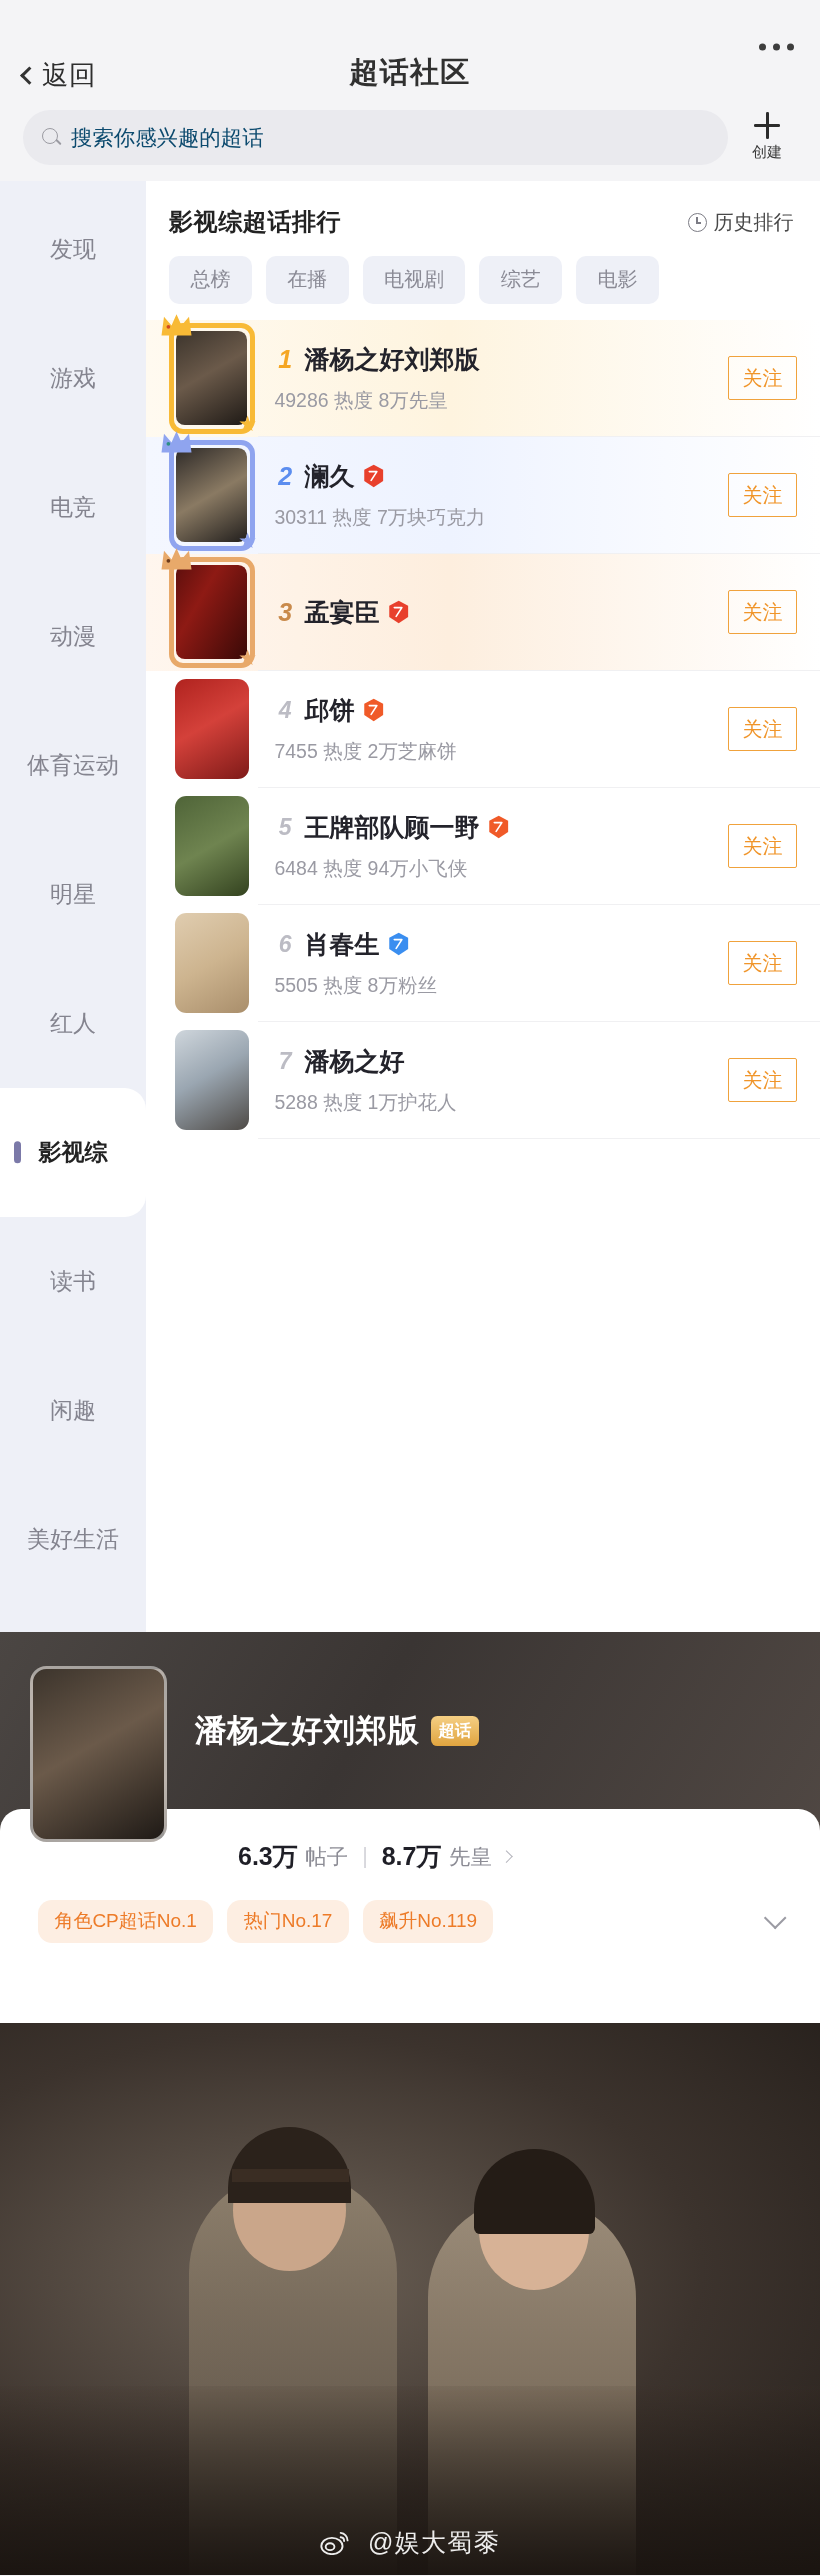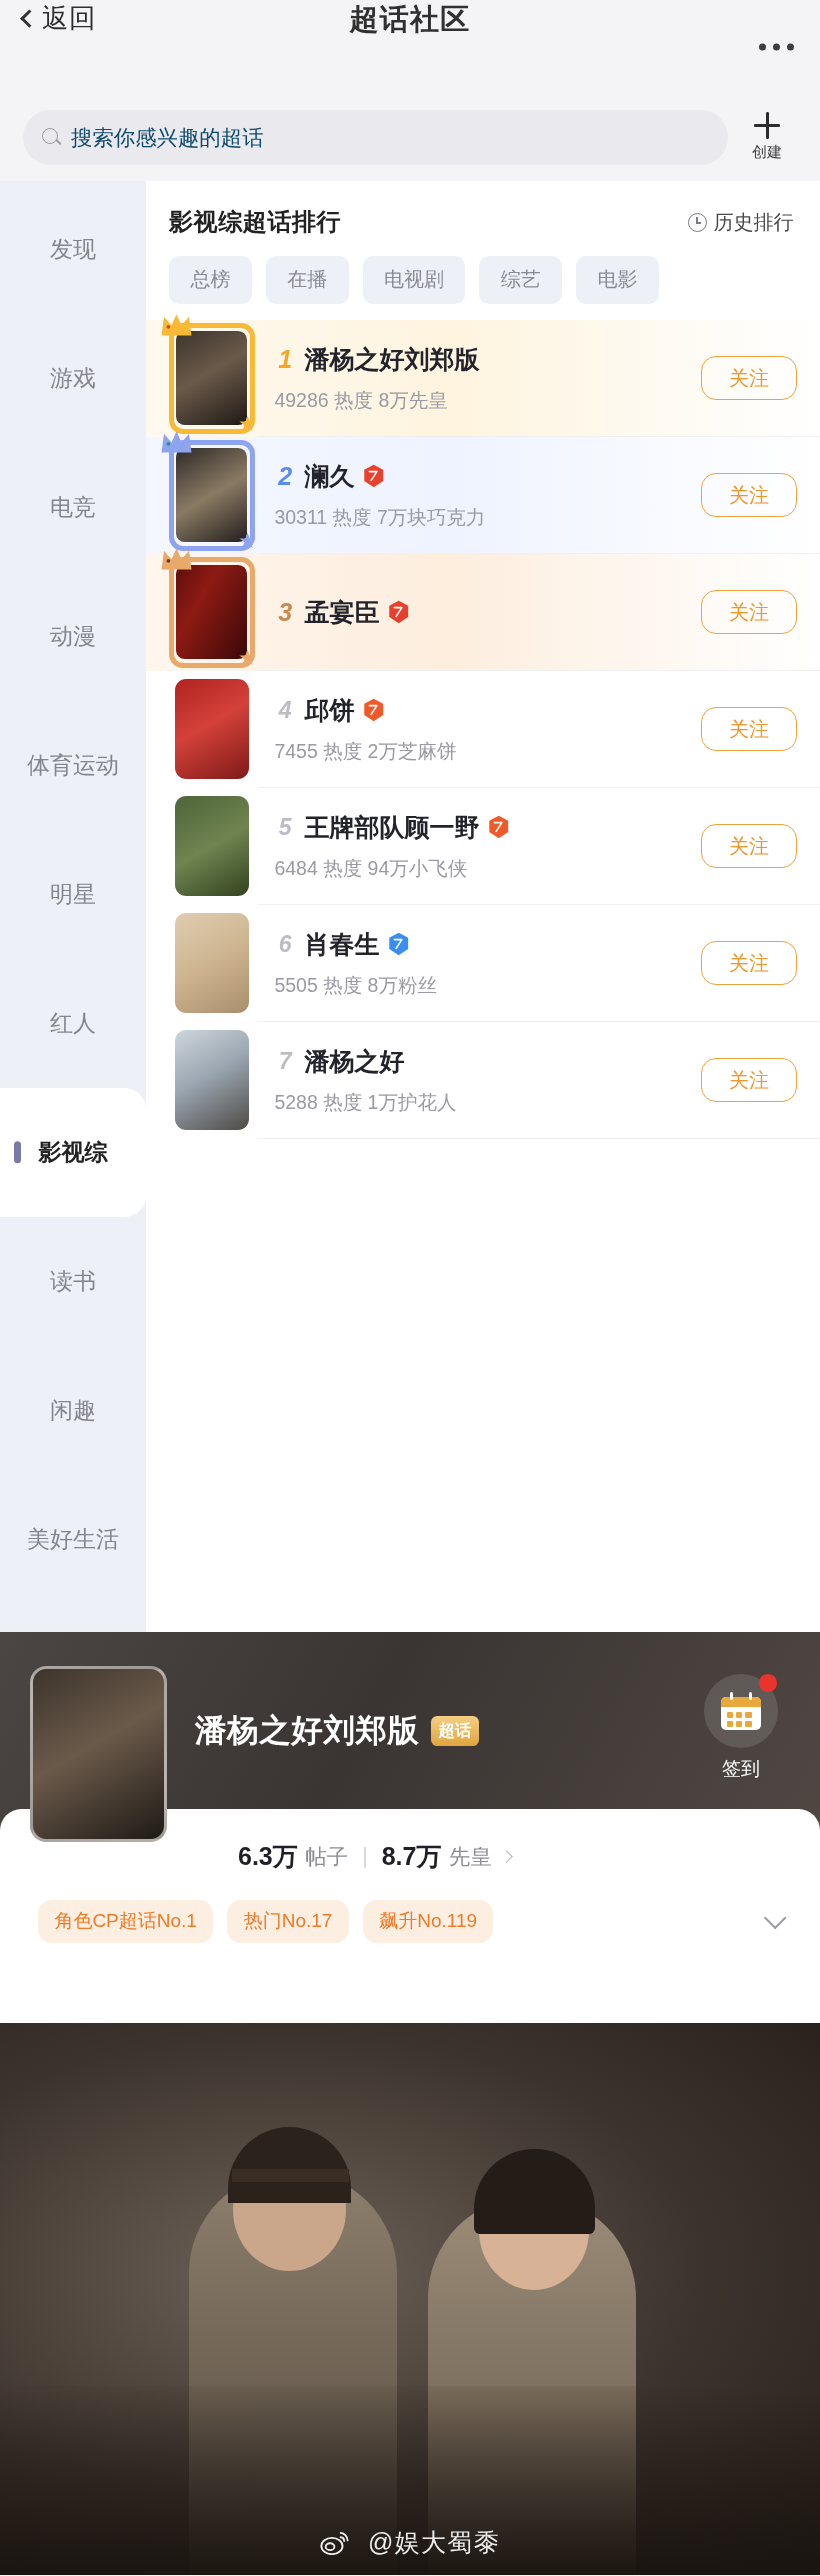--- a/index.html
+++ b/index.html
@@ -7,21 +7,21 @@
     width: 820px;
     background: #f4f4f6;
     font-family: "Liberation Sans", "DejaVu Sans", sans-serif;
     -webkit-font-smoothing: antialiased;
   }
   .phone { position: relative; width: 820px; height: 2576px; overflow: hidden; background:#f4f4f6; }
 
   
   .topnav {
     height: 93px; background: #f4f4f6;
-    display: flex; align-items: flex-start; position: relative;
+    display: flex; align-items: flex-end; position: relative;
   }
   .back-btn {
     display: flex; align-items: center; gap: 6.3px;
     margin-left: 23px; cursor: pointer;
   }
   .chev-left {
     width: 12.6px; height: 12.6px; border-left: 3.1px solid #333; border-bottom: 3.1px solid #333;
     transform: rotate(45deg); display:block;
   }
   .back-label { font-size: 26.5px; color: #2e2e2e; letter-spacing:0.6px;}
@@ -153,21 +153,21 @@
     min-width: 21.4px; text-align:center;
   }
   .rk.r1 { color:#f5a623; } .rk.r2 { color:#5b8def; } .rk.r3 { color:#c98a4b; }
   .rk.rn { color:#bcbcc4; font-size:23px; }
   .row-title { font-size: 25px; font-weight: 700; color: #23232b; white-space: nowrap; }
   .vbadge { width: 21.4px; height: 24px; flex:none; }
   .vbadge svg { width:100%; height:100%; display:block; }
   .row-sub { font-size: 19.5px; color: #9a9aa3; margin-top: 11.3px; }
 
   .follow-btn {
-    flex: none; width: 96px; height: 44px; border: 1.3px solid #f0a23c; border-radius: 15px;
+    flex: none; width: 69px; height: 44px; border: 1.3px solid #f0a23c; border-radius: 2px;
     color: #f0952a; font-size: 20px; display:flex; align-items:center; justify-content:center;
     cursor:pointer; background: transparent;
   }
 
   
   .detail {
     position: relative; height: 391px; overflow: hidden;
     background: linear-gradient(120deg,#4b4643 0%, #3a3533 40%, #544b46 100%);
   }
   .detail-head { display:flex; align-items:flex-start; padding: 34px 0 0 30px; position: relative; z-index: 3;}
@@ -552,40 +552,20 @@
 
   <div class="detail">
     <div class="detail-head">
       <div class="dt-thumb" style="background:linear-gradient(150deg,#3c342c 0%,#6b5a4a 45%,#1f1a16 100%);"></div>
       <div class="dt-titlewrap">
         <div class="dt-title">潘杨之好刘郑版</div>
         <div class="chaohua-badge">超话</div>
       </div>
     </div>
 
-    <div class="signin">
-      <div class="signin-circle">
-        <div class="cal-icon">
-          <span class="cal-body"></span>
-          <span class="cal-top"></span>
-          <span class="cal-ring l"></span>
-          <span class="cal-ring r"></span>
-          <span class="cal-dots">
-              <i></i>
-              <i></i>
-              <i></i>
-              <i></i>
-              <i></i>
-              <i></i>
-            </span>
-        </div>
-        <span class="reddot"></span>
-      </div>
-      <div class="signin-label">签到</div>
-    </div>
 
     <div class="detail-sheet">
       <div class="stats">
         <span class="stat-num">6.3万</span>
         <span class="stat-lbl">帖子</span>
         <span class="stat-sep">|</span>
         <span class="stat-num">8.7万</span>
         <span class="stat-lbl">先皇</span>
         <span class="chev-right-sm"></span>
       </div>

